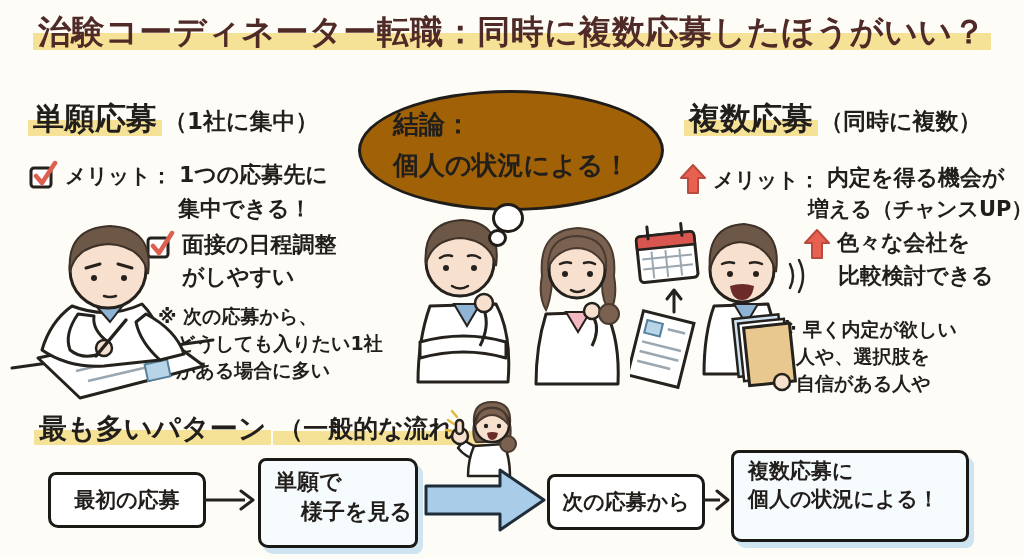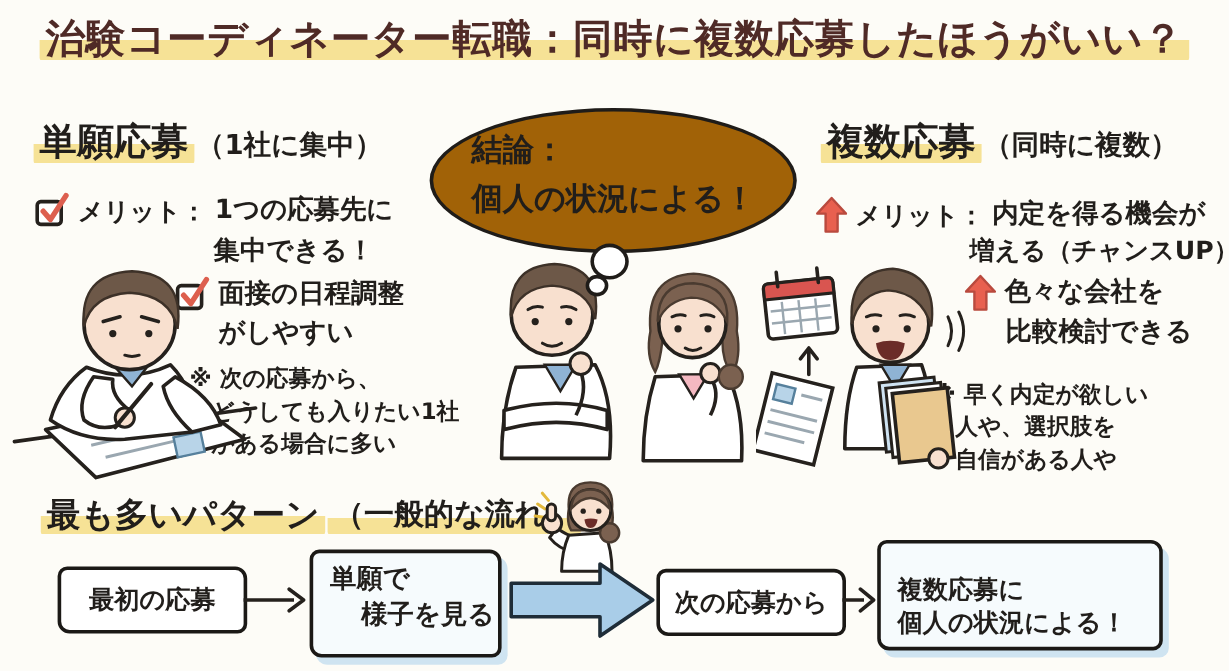--- a/index.html
+++ b/index.html
@@ -242,19 +242,19 @@
   <div class="abs fbox" style="left:547px;top:474px;width:152px;height:50px;">
     <span class="fbox-label">次の応募から</span>
   </div>
 
   <svg class="abs" style="left:700px;top:487px;" width="30" height="26" viewBox="0 0 30 26">
     <line x1="2" y1="13" x2="20" y2="13" stroke="#25211d" stroke-width="3"></line>
     <path d="M17 4 L28 13 L17 22" stroke="#25211d" stroke-width="3" fill="none" stroke-linecap="round" stroke-linejoin="round"></path>
   </svg>
 
   <div class="abs fbox shadowed" style="left:731px;top:450px;width:232px;height:86px;align-items:flex-start;">
-    <div class="fbox-lines tight" style="padding-top:24px;">
+    <div class="fbox-lines tight" style="padding-top:4px;">
       <div class="l1">複数応募に</div>
       <div class="l2">個人の状況による！</div>
     </div>
   </div>
 
 </div>
 
 </body></html>

